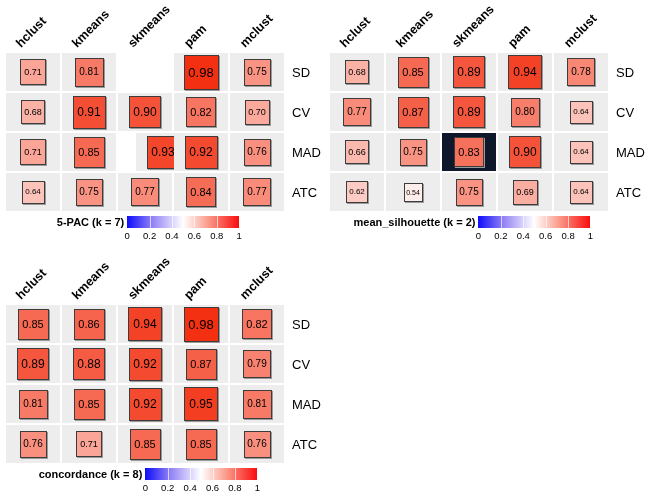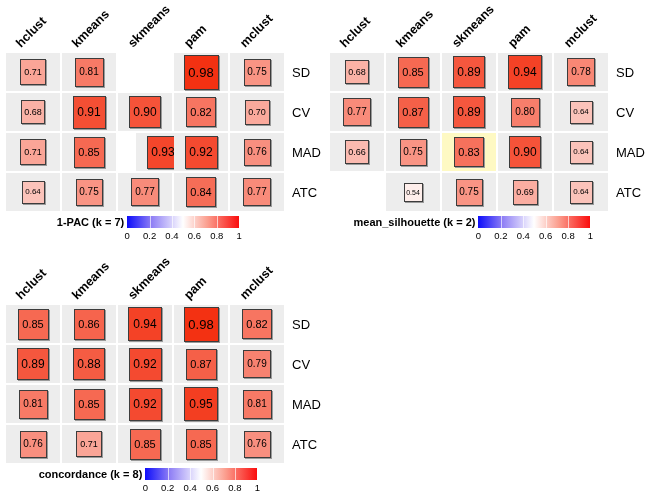--- a/index.html
+++ b/index.html
@@ -128,21 +128,21 @@
           <span style="font-size: 11px;">0.84</span>
         </div>
       </div>
       <div class="cell" style="left: 230px; top: 173px; background: rgb(237, 237, 237);">
         <div class="sq" style="width: 28px; height: 28px; background: rgb(248, 139, 122); border-color: rgb(60, 60, 60);">
           <span style="font-size: 10px;">0.77</span>
         </div>
       </div>
       <div class="row-label" style="left: 292px; top: 185px;">ATC</div>
       <div class="legend">
-        <span class="legend-title">1-PAC (k = 7)</span>
+        <span class="legend-title">5-PAC (k = 7)</span>
         <div class="legend-bar-wrap">
           <div class="legend-bar">
             <div class="legend-tickline" style="left: 20%;"></div>
             <div class="legend-tickline" style="left: 40%;"></div>
             <div class="legend-tickline" style="left: 60%;"></div>
             <div class="legend-tickline" style="left: 80%;"></div>
           </div>
           <div class="legend-ticks">
             <span style="left: 0%;">0</span>
             <span style="left: 20%;">0.2</span>
@@ -215,36 +215,41 @@
       <div class="cell" style="left: 6px; top: 133px; background: rgb(237, 237, 237);">
         <div class="sq" style="width: 24px; height: 24px; background: rgb(251, 186, 176); border-color: rgb(60, 60, 60);">
           <span style="font-size: 9px;">0.66</span>
         </div>
       </div>
       <div class="cell" style="left: 62px; top: 133px; background: rgb(237, 237, 237);">
         <div class="sq" style="width: 27px; height: 27px; background: rgb(249, 148, 132); border-color: rgb(60, 60, 60);">
           <span style="font-size: 10px;">0.75</span>
         </div>
       </div>
-      <div class="cell" style="left: 118px; top: 133px; background: #fef9c3;">
+      <div class="cell" style="left: 118px; top: 133px; background: #0f172a;">
         <div class="sq" style="width: 30px; height: 30px; background: rgb(246, 113, 92); border-color: rgb(60, 60, 60);">
           <span style="font-size: 11px;">0.83</span>
         </div>
       </div>
       <div class="cell" style="left: 174px; top: 133px; background: rgb(237, 237, 237);">
         <div class="sq" style="width: 32px; height: 32px; background: rgb(245, 83, 57); border-color: rgb(60, 60, 60);">
           <span style="font-size: 12px;">0.90</span>
         </div>
       </div>
       <div class="cell" style="left: 230px; top: 133px; background: rgb(237, 237, 237);">
         <div class="sq" style="width: 23px; height: 23px; background: rgb(251, 195, 186); border-color: rgb(60, 60, 60);">
           <span style="font-size: 8px;">0.64</span>
         </div>
       </div>
       <div class="row-label" style="left: 292px; top: 145px;">MAD</div>
+      <div class="cell" style="left: 6px; top: 173px; background: rgb(237, 237, 237);">
+        <div class="sq" style="width: 22px; height: 22px; background: rgb(252, 203, 196); border-color: rgb(60, 60, 60);">
+          <span style="font-size: 8px;">0.62</span>
+        </div>
+      </div>
       <div class="cell" style="left: 62px; top: 173px; background: rgb(237, 237, 237);">
         <div class="sq" style="width: 19px; height: 19px; background: rgb(254, 238, 235); border-color: rgb(60, 60, 60);">
           <span style="font-size: 7px;">0.54</span>
         </div>
       </div>
       <div class="cell" style="left: 118px; top: 173px; background: rgb(237, 237, 237);">
         <div class="sq" style="width: 27px; height: 27px; background: rgb(249, 148, 132); border-color: rgb(60, 60, 60);">
           <span style="font-size: 10px;">0.75</span>
         </div>
       </div>

